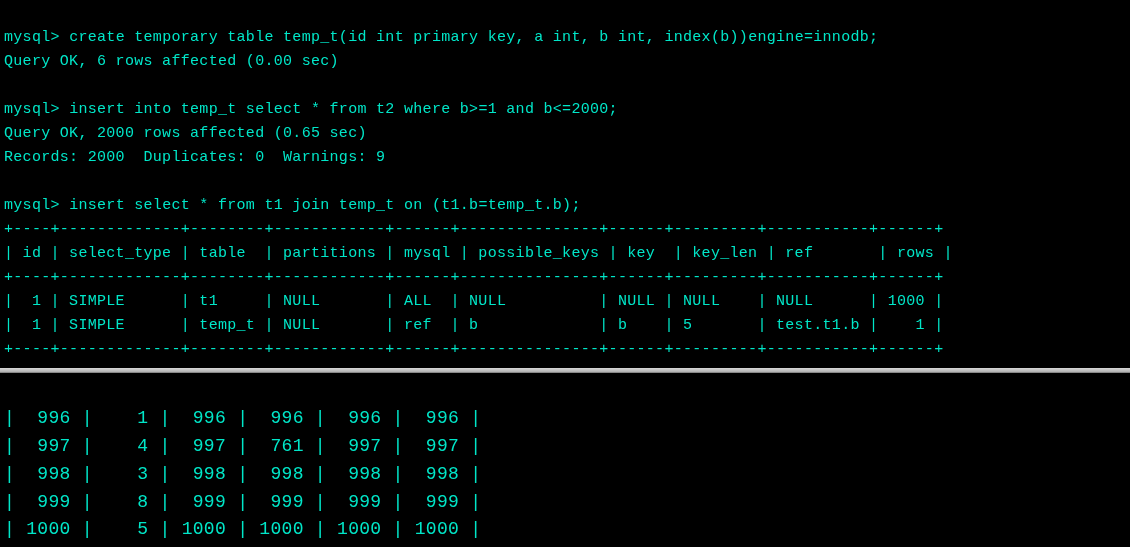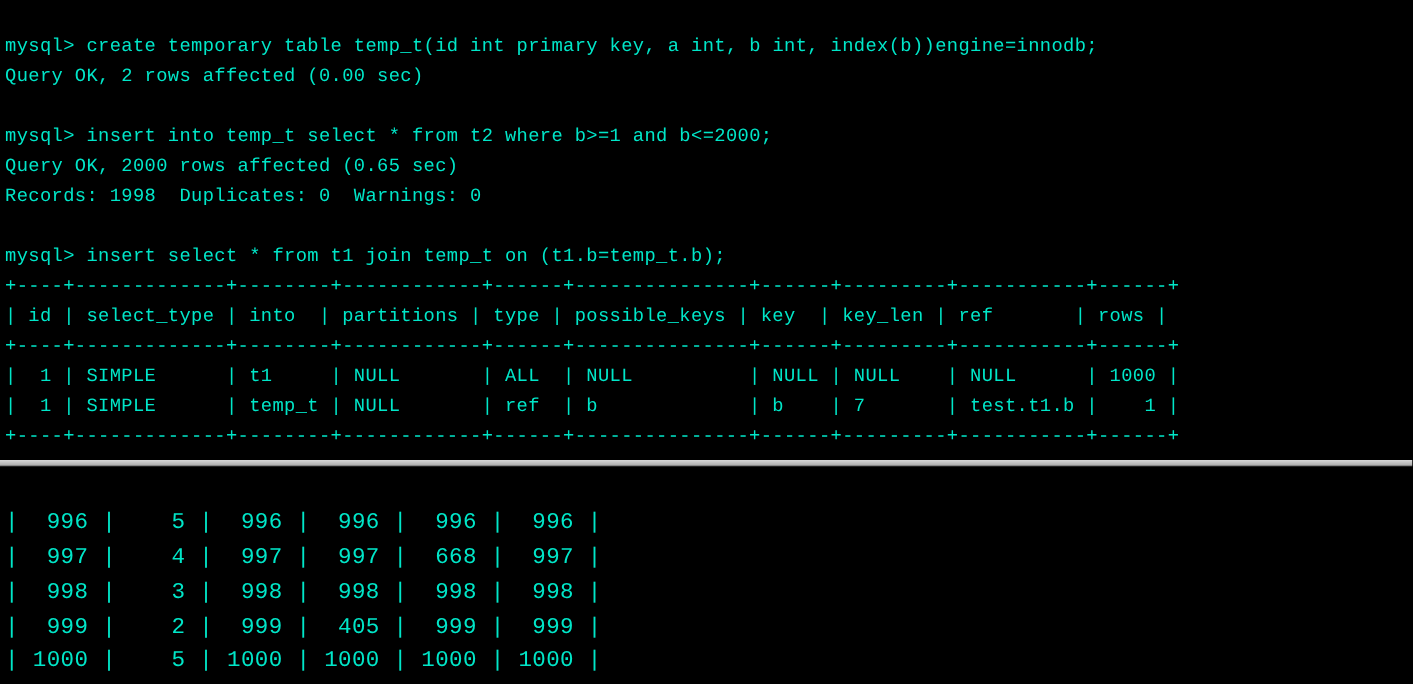--- a/index.html
+++ b/index.html
@@ -30,38 +30,38 @@
     font-size:18px;
     line-height:1.55;
     letter-spacing:0.3px;
   }
 </style>
 </head>
 <body>
 
 <div class="term">
 <span>mysql&gt; </span><span>create temporary table temp_t(id int primary key, a int, b int, index(b))engine=innodb;</span>
-<span>Query OK, 2 rows affected (0.00 sec)</span>
+<span>Query OK, 6 rows affected (0.00 sec)</span>
 
 <span>mysql&gt; </span><span>insert into temp_t select * from t2 where b&gt;=1 and b&lt;=2000;</span>
 <span>Query OK, 2000 rows affected (0.65 sec)</span>
-<span>Records: 1998  Duplicates: 0  Warnings: 0</span>
+<span>Records: 2000  Duplicates: 0  Warnings: 9</span>
 
 <span>mysql&gt; </span><span>insert select * from t1 join temp_t on (t1.b=temp_t.b);</span>
 <span>+----+-------------+--------+------------+------+---------------+------+---------+-----------+------+</span>
-<span>| id | select_type | into  | partitions | type | possible_keys | key  | key_len | ref       | rows |</span>
+<span>| id | select_type | table  | partitions | mysql | possible_keys | key  | key_len | ref       | rows |</span>
 <span>+----+-------------+--------+------------+------+---------------+------+---------+-----------+------+</span>
 <span>|  1 | SIMPLE      | t1     | NULL       | ALL  | NULL          | NULL | NULL    | NULL      | 1000 |</span>
-<span>|  1 | SIMPLE      | temp_t | NULL       | ref  | b             | b    | 7       | test.t1.b |    1 |</span>
+<span>|  1 | SIMPLE      | temp_t | NULL       | ref  | b             | b    | 5       | test.t1.b |    1 |</span>
 <span>+----+-------------+--------+------------+------+---------------+------+---------+-----------+------+</span>
 </div>
 
 <div class="divider"></div>
 
 <div class="term2">
-<span>|  996 |    5 |  996 |  996 |  996 |  996 |</span>
-<span>|  997 |    4 |  997 |  997 |  668 |  997 |</span>
+<span>|  996 |    1 |  996 |  996 |  996 |  996 |</span>
+<span>|  997 |    4 |  997 |  761 |  997 |  997 |</span>
 <span>|  998 |    3 |  998 |  998 |  998 |  998 |</span>
-<span>|  999 |    2 |  999 |  405 |  999 |  999 |</span>
+<span>|  999 |    8 |  999 |  999 |  999 |  999 |</span>
 <span>| 1000 |    5 | 1000 | 1000 | 1000 | 1000 |</span>
 
 
 </div>
 
 </body></html>

